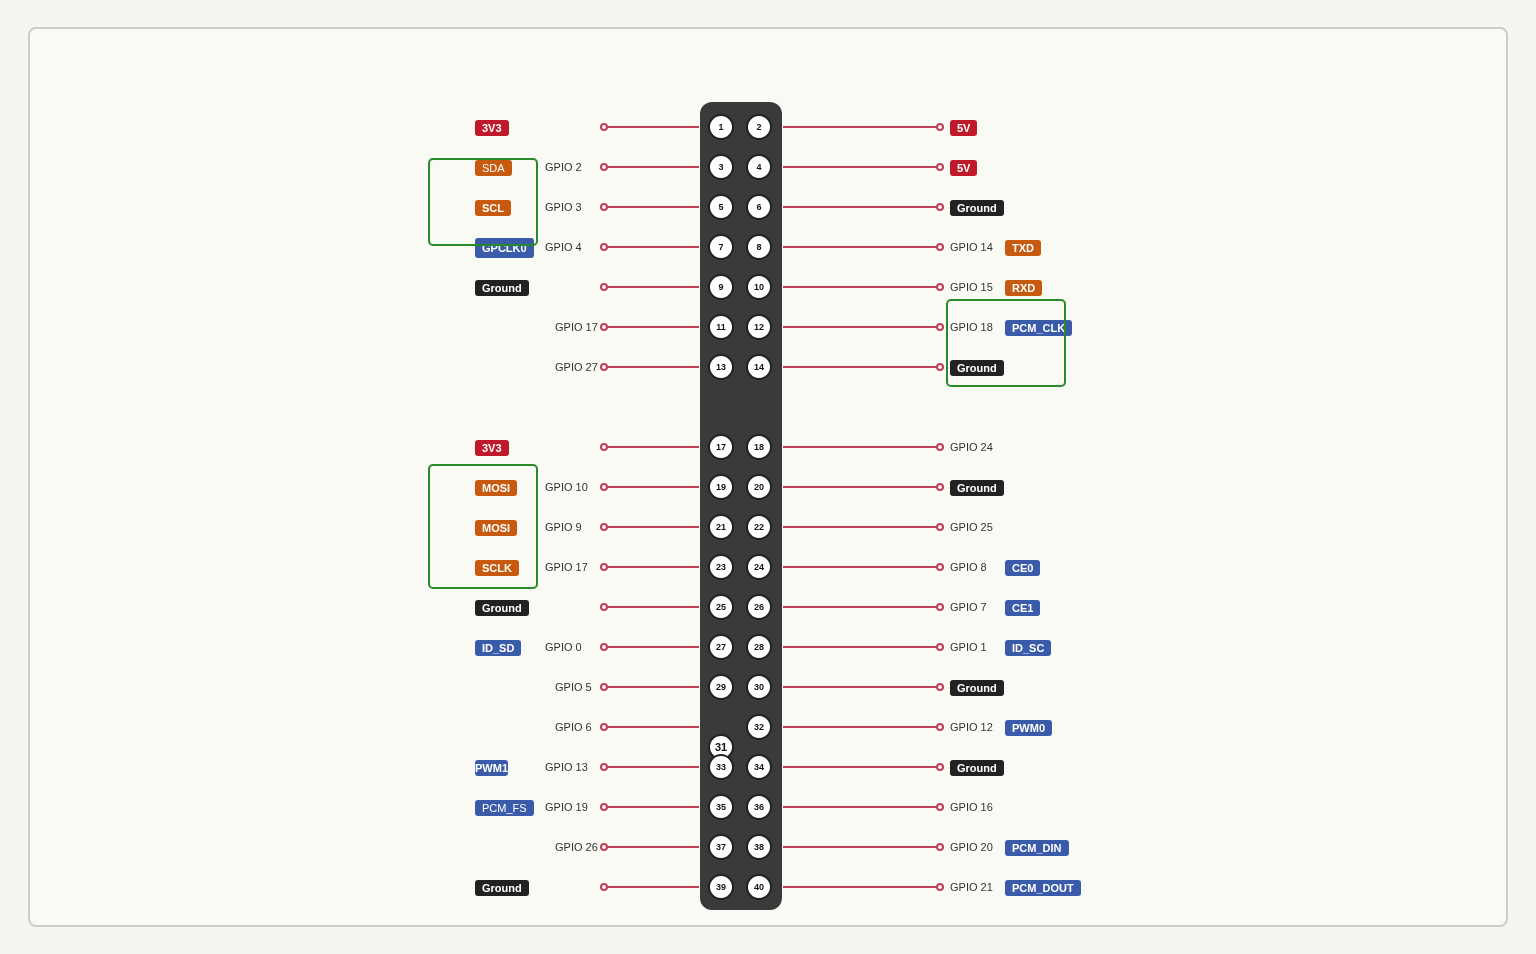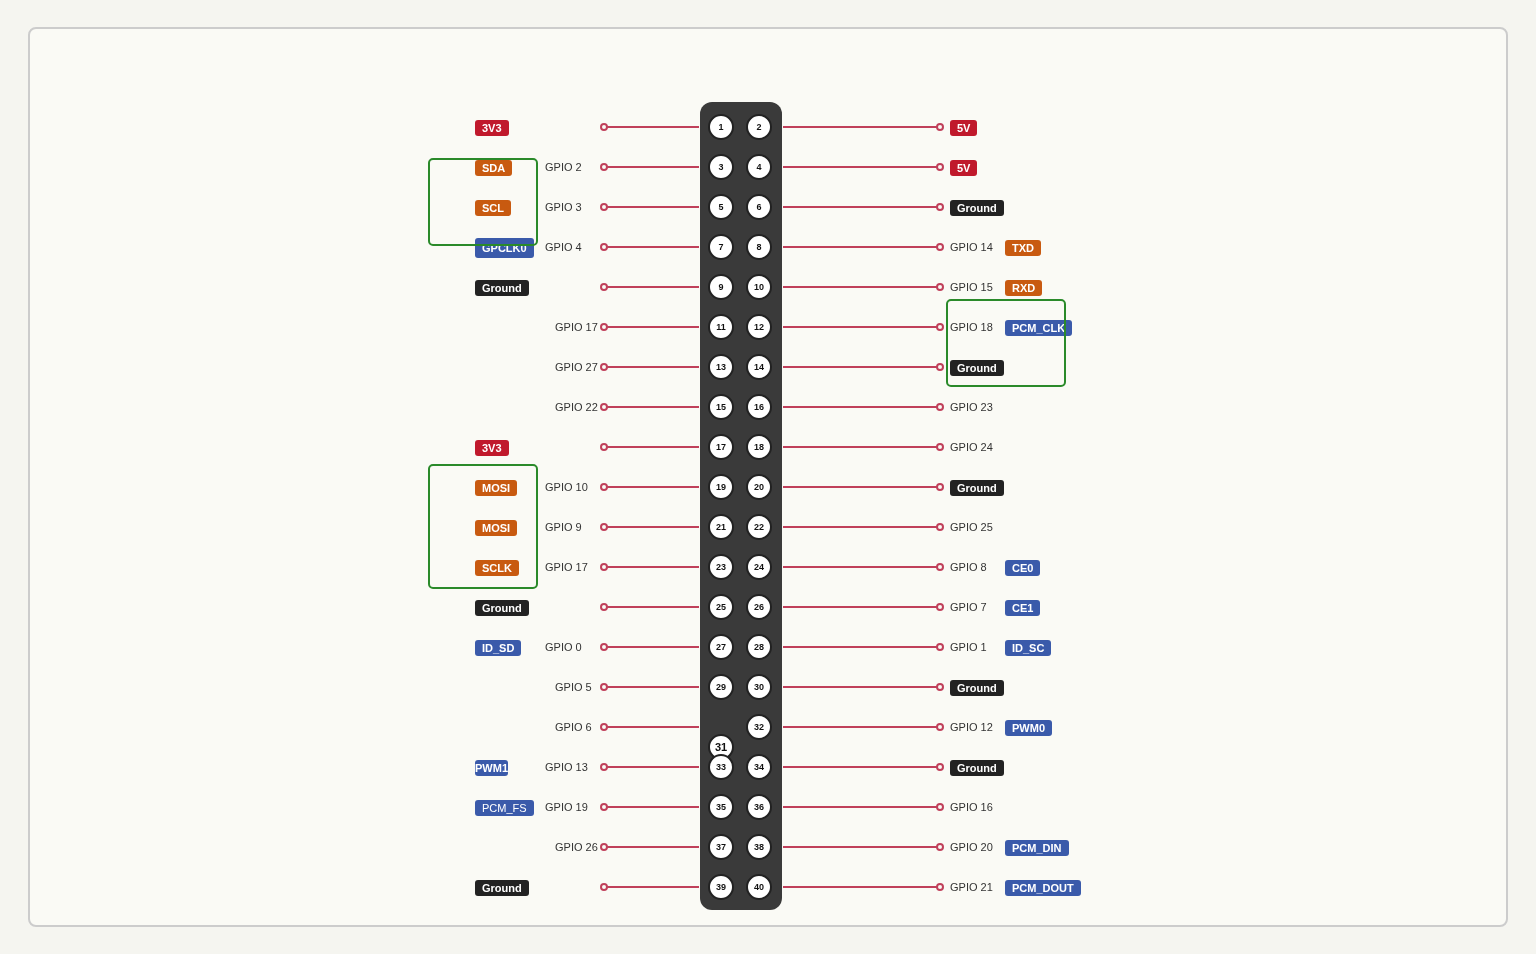--- a/index.html
+++ b/index.html
@@ -70,21 +70,21 @@
           <div style="position:absolute; left:498px; top:50%; transform:translateY(-50%); width:26px; height:26px; border-radius:50%; background:#fff; border:2.5px solid #222; display:flex; align-items:center; justify-content:center; font-size:9px; font-weight:bold; color:#111; z-index:2;">1</div>
           <div style="position:absolute; left:536px; top:50%; transform:translateY(-50%); width:26px; height:26px; border-radius:50%; background:#fff; border:2.5px solid #222; display:flex; align-items:center; justify-content:center; font-size:9px; font-weight:bold; color:#111; z-index:2;">2</div>
           <div style="position:absolute; left:573px; top:50%; height:2px; width:155px; background:#c0405a; transform:translateY(-50%);"></div>
           <div style="position:absolute; left:726px; top:50%; width:8px; height:8px; border-radius:50%; border:2px solid #c0405a; background:#fafaf5; transform:translateY(-50%);"></div>
           <div style="position:absolute; left:740px; top:50%; transform:translateY(-50%);">
       <span style="background:#c0192c; padding:2px 7px; border-radius:3px; font-size:11px; font-weight:bold; color:#fff; white-space:nowrap;">5V</span>
     </div>
         </div>
         <div style="position: absolute; top: 45px; left: 0px; width: 1060px; height: 40px; display: flex; align-items: center;">
           <div style="position:absolute; left:265px; top:50%; transform:translateY(-50%);">
-      <span style="background:#c85a10; padding:2px 7px; border-radius:3px; font-size:11px; font-weight:bold; color:#fff; white-space:nowrap;">SDA</span>
+      <span style="background:#c85a10; padding:2px 7px; border-radius:3px; font-size:11px; font-weight:normal; color:#fff; white-space:nowrap;">SDA</span>
     </div>
           <div style="position:absolute; left:335px; top:50%; transform:translateY(-50%); font-size:11px; color:#333; white-space:nowrap;">GPIO 2</div>
           <div style="position:absolute; left:395px; top:50%; height:2px; width:94px; background:#c0405a; transform:translateY(-50%);"></div>
           <div style="position:absolute; left:390px; top:50%; width:8px; height:8px; border-radius:50%; border:2px solid #c0405a; background:#fafaf5; transform:translateY(-50%);"></div>
           <div style="position:absolute; left:498px; top:50%; transform:translateY(-50%); width:26px; height:26px; border-radius:50%; background:#fff; border:2.5px solid #222; display:flex; align-items:center; justify-content:center; font-size:9px; font-weight:bold; color:#111; z-index:2;">3</div>
           <div style="position:absolute; left:536px; top:50%; transform:translateY(-50%); width:26px; height:26px; border-radius:50%; background:#fff; border:2.5px solid #222; display:flex; align-items:center; justify-content:center; font-size:9px; font-weight:bold; color:#111; z-index:2;">4</div>
           <div style="position:absolute; left:573px; top:50%; height:2px; width:155px; background:#c0405a; transform:translateY(-50%);"></div>
           <div style="position:absolute; left:726px; top:50%; width:8px; height:8px; border-radius:50%; border:2px solid #c0405a; background:#fafaf5; transform:translateY(-50%);"></div>
           <div style="position:absolute; left:740px; top:50%; transform:translateY(-50%);">
       <span style="background:#c0192c; padding:2px 7px; border-radius:3px; font-size:11px; font-weight:bold; color:#fff; white-space:nowrap;">5V</span>
@@ -153,30 +153,20 @@
           <div style="position:absolute; left:345px; top:50%; transform:translateY(-50%); font-size:11px; color:#333; white-space:nowrap;">GPIO 27</div>
           <div style="position:absolute; left:395px; top:50%; height:2px; width:94px; background:#c0405a; transform:translateY(-50%);"></div>
           <div style="position:absolute; left:390px; top:50%; width:8px; height:8px; border-radius:50%; border:2px solid #c0405a; background:#fafaf5; transform:translateY(-50%);"></div>
           <div style="position:absolute; left:498px; top:50%; transform:translateY(-50%); width:26px; height:26px; border-radius:50%; background:#fff; border:2.5px solid #222; display:flex; align-items:center; justify-content:center; font-size:9px; font-weight:bold; color:#111; z-index:2;">13</div>
           <div style="position:absolute; left:536px; top:50%; transform:translateY(-50%); width:26px; height:26px; border-radius:50%; background:#fff; border:2.5px solid #222; display:flex; align-items:center; justify-content:center; font-size:9px; font-weight:bold; color:#111; z-index:2;">14</div>
           <div style="position:absolute; left:573px; top:50%; height:2px; width:155px; background:#c0405a; transform:translateY(-50%);"></div>
           <div style="position:absolute; left:726px; top:50%; width:8px; height:8px; border-radius:50%; border:2px solid #c0405a; background:#fafaf5; transform:translateY(-50%);"></div>
           <div style="position:absolute; left:740px; top:50%; transform:translateY(-50%);">
       <span style="background:#222; padding:2px 7px; border-radius:3px; font-size:11px; font-weight:bold; color:#fff; white-space:nowrap;">Ground</span>
     </div>
-        </div>
-        <div style="position: absolute; top: 285px; left: 0px; width: 1060px; height: 40px; display: flex; align-items: center;">
-          <div style="position:absolute; left:345px; top:50%; transform:translateY(-50%); font-size:11px; color:#333; white-space:nowrap;">GPIO 22</div>
-          <div style="position:absolute; left:395px; top:50%; height:2px; width:94px; background:#c0405a; transform:translateY(-50%);"></div>
-          <div style="position:absolute; left:390px; top:50%; width:8px; height:8px; border-radius:50%; border:2px solid #c0405a; background:#fafaf5; transform:translateY(-50%);"></div>
-          <div style="position:absolute; left:498px; top:50%; transform:translateY(-50%); width:26px; height:26px; border-radius:50%; background:#fff; border:2.5px solid #222; display:flex; align-items:center; justify-content:center; font-size:9px; font-weight:bold; color:#111; z-index:2;">15</div>
-          <div style="position:absolute; left:536px; top:50%; transform:translateY(-50%); width:26px; height:26px; border-radius:50%; background:#fff; border:2.5px solid #222; display:flex; align-items:center; justify-content:center; font-size:9px; font-weight:bold; color:#111; z-index:2;">16</div>
-          <div style="position:absolute; left:573px; top:50%; height:2px; width:155px; background:#c0405a; transform:translateY(-50%);"></div>
-          <div style="position:absolute; left:726px; top:50%; width:8px; height:8px; border-radius:50%; border:2px solid #c0405a; background:#fafaf5; transform:translateY(-50%);"></div>
-          <div style="position:absolute; left:740px; top:50%; transform:translateY(-50%); font-size:11px; color:#333; white-space:nowrap;">GPIO 23</div>
         </div>
         <div style="position: absolute; top: 325px; left: 0px; width: 1060px; height: 40px; display: flex; align-items: center;">
           <div style="position:absolute; left:265px; top:50%; transform:translateY(-50%);">
       <span style="background:#c0192c; padding:2px 7px; border-radius:3px; font-size:11px; font-weight:bold; color:#fff; white-space:nowrap;">3V3</span>
     </div>
           <div style="position:absolute; left:395px; top:50%; height:2px; width:94px; background:#c0405a; transform:translateY(-50%);"></div>
           <div style="position:absolute; left:390px; top:50%; width:8px; height:8px; border-radius:50%; border:2px solid #c0405a; background:#fafaf5; transform:translateY(-50%);"></div>
           <div style="position:absolute; left:498px; top:50%; transform:translateY(-50%); width:26px; height:26px; border-radius:50%; background:#fff; border:2.5px solid #222; display:flex; align-items:center; justify-content:center; font-size:9px; font-weight:bold; color:#111; z-index:2;">17</div>
           <div style="position:absolute; left:536px; top:50%; transform:translateY(-50%); width:26px; height:26px; border-radius:50%; background:#fff; border:2.5px solid #222; display:flex; align-items:center; justify-content:center; font-size:9px; font-weight:bold; color:#111; z-index:2;">18</div>
           <div style="position:absolute; left:573px; top:50%; height:2px; width:155px; background:#c0405a; transform:translateY(-50%);"></div>

